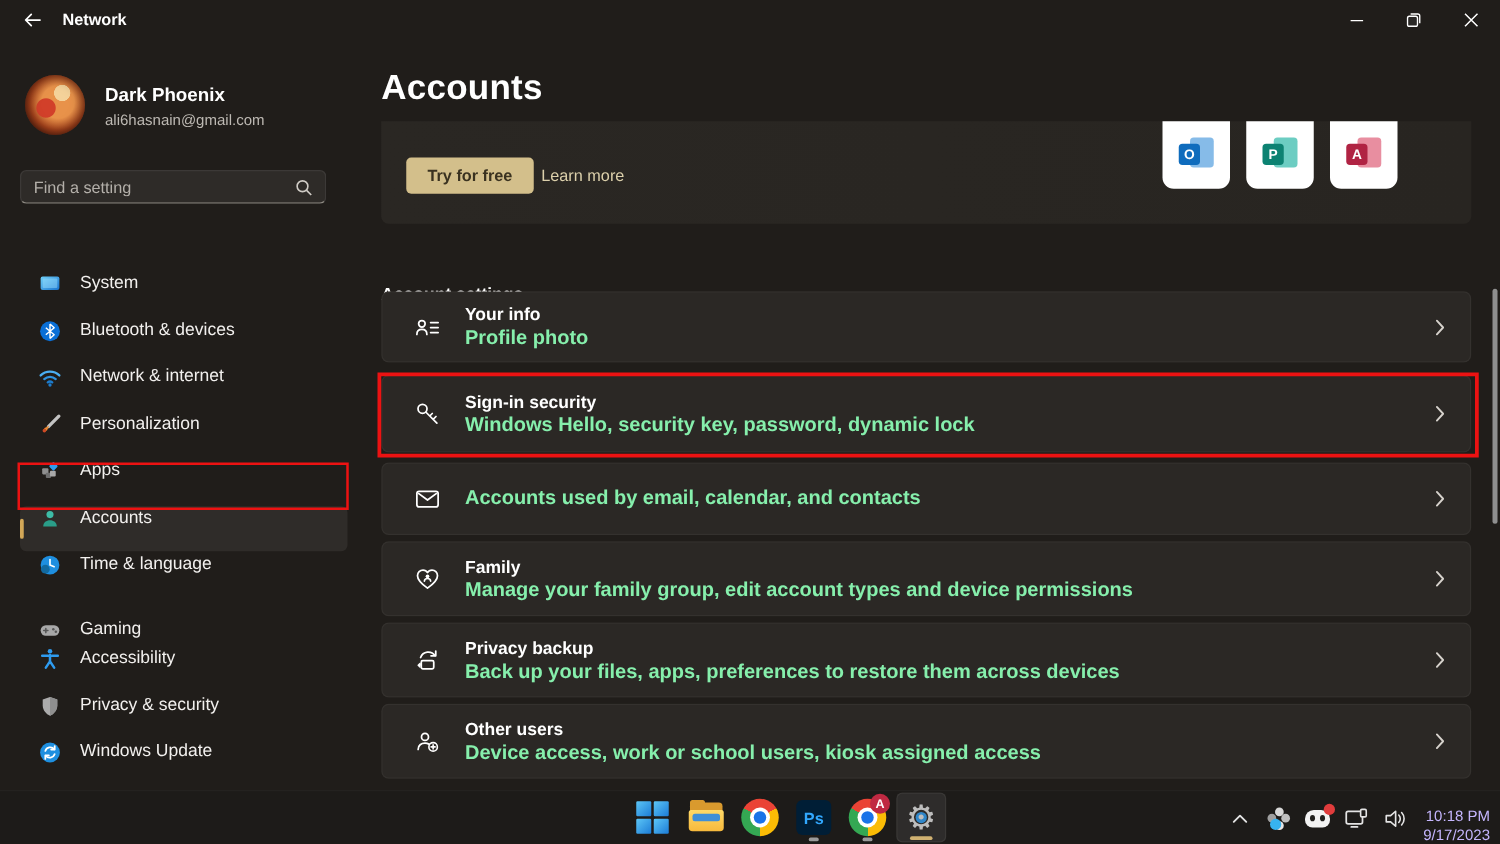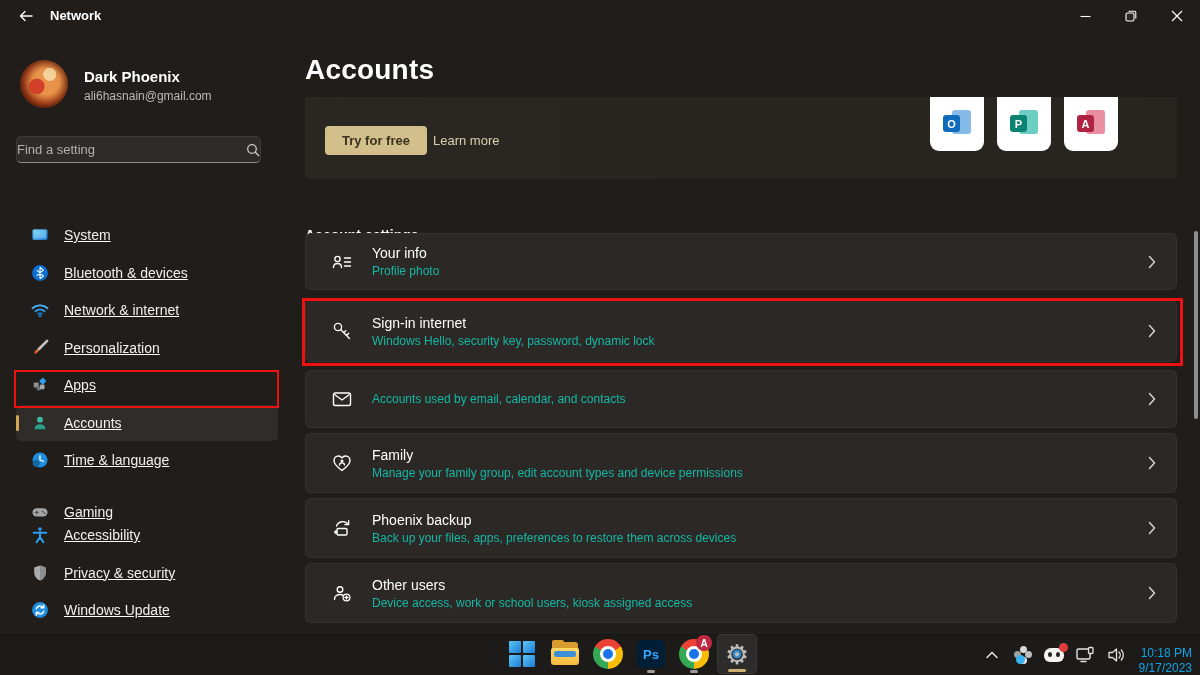--- a/index.html
+++ b/index.html
@@ -21,27 +21,27 @@
     background:
       radial-gradient(circle at 62% 30%, #f4d29a 0 14%, transparent 15%),
       radial-gradient(circle at 35% 55%, #d2402a 0 18%, transparent 20%),
       radial-gradient(circle at 55% 45%, #e8924a 0 35%, #a8431c 60%, #541a0c 85%, #2b0e08 100%);
     box-shadow: inset 0 0 10px rgba(0,0,0,.55); }
   .profile-name { position:absolute; left:84px; top:36px; font-size:15px; font-weight:700; }
   .profile-email { position:absolute; left:84px; top:57px; font-size:12px; color:#bdb9b3; }
   .search-box { position:absolute; left:16px; top:104px; width:245px; height:27px;
     background:#2e2b28; border:1px solid rgba(255,255,255,.07);
     border-bottom:1px solid #908c85; border-radius:5px;
-    display:flex; align-items:center; padding:0 0; }
+    display:flex; align-items:center; padding:0 10px; }
   .search-box input { flex:1; background:transparent; border:none; outline:none;
     color:#c9c5bf; font-size:13px; font-family:inherit; }
   .search-box input::placeholder { color:#b4b0aa; }
   .nav { position:absolute; top:153px; left:0; width:290px; }
   .nav-item { position:absolute; left:16px; width:262px; height:36px; border-radius:5px;
-    display:flex; align-items:center;text-decoration:underline; }
+    display:flex; align-items:flex-start; }
   .nav-item.selected { background:#2f2c29; }
   .nav-item .pill { display:none; }
   .nav-item.selected .pill { display:block; position:absolute; left:0; top:10px;
     width:3px; height:16px; border-radius:2px; background:#d2a757; }
   .nav-ico { width:20px; height:20px; margin:0 14px 0 14px; flex:0 0 auto; }
   .nav-label { font-size:14px; color:#f2f0ee; }
   
   .main-title { position:absolute; left:305px; top:54px; font-size:28px; font-weight:700; letter-spacing:.2px; }
   .banner { position:absolute; left:305px; top:97px; width:872px; height:82px;
     background:linear-gradient(90deg,#2a2723,#282521); border-radius:0 0 6px 6px; }
@@ -51,23 +51,23 @@
   .app-card { position:absolute; top:0; width:54px; height:54px; background:#fff;
     border-radius:0 0 9px 9px; display:flex; align-items:center; justify-content:center; }
   .app-glyph { position:relative; width:28px; height:28px; }
   .app-back { position:absolute; right:0; top:0; width:19px; height:24px; border-radius:3px; opacity:.75; }
   .app-tile { position:absolute; left:0; top:5px; width:17px; height:17px; border-radius:3px;
     display:flex; align-items:center; justify-content:center; color:#fff; font-size:11px; font-weight:700; }
   .section-hd { position:absolute; left:305px; top:227px; font-size:14px; font-weight:700; }
   .row { position:absolute; left:305px; width:872px; background:#2b2825;
     border:1px solid rgba(255,255,255,.045); border-radius:6px; display:flex; align-items:center; }
   .row-ico { width:24px; height:24px; margin:0 18px 0 24px; flex:0 0 auto; }
-  .row-text { display:flex; flex-direction:column; gap:3px; }
+  .row-text { display:flex; flex-direction:column; gap:3px;font-weight:bold; }
   .row-title { font-size:14px; color:#fff; }
-  .row-sub { font-size:12px; color:#14b8a6; }
+  .row-sub { font-size:16px; color:#86efac; }
   .row-chevron { position:absolute; right:20px; top:50%; transform:translateY(-50%); }
   .scroll-thumb { position:absolute; left:1194px; top:231px; width:4px; height:188px;
     background:#8f8f8f; border-radius:2px; }
   
   .anno { position:absolute; border:3px solid #ec1212; background:transparent; }
   .anno-sidebar { left:14px; top:370px; width:265px; height:38px; border-width:2px; }
   .anno-row { left:302px; top:298px; width:881px; height:68px; }
   
   .taskbar { position:absolute; left:0; bottom:0; width:1200px; height:43px; background:#1d1b19;
     border-top:1px solid rgba(255,255,255,.03); }
@@ -106,21 +106,21 @@
   .tray-ico { width:24px; height:24px; display:flex; align-items:center; justify-content:center; position:relative; }
   .pinwheel { position:relative; width:18px; height:18px; }
   .pinwheel i { position:absolute; width:7px; height:7px; border-radius:50%; background:#d8d8d8; }
   .pinwheel i:nth-child(1){left:6px;top:0;} .pinwheel i:nth-child(2){left:11px;top:5px;background:#bfbfbf;}
   .pinwheel i:nth-child(3){left:6px;top:11px;background:#e6e6e6;} .pinwheel i:nth-child(4){left:0;top:5px;background:#9f9f9f;}
   .pinwheel .blue { position:absolute; left:2px; top:9px; width:9px; height:9px; border-radius:50%; background:#37b3f0; }
   .discord { position:relative; width:20px; height:14px; background:#f3f3f3; border-radius:7px 7px 6px 6px; }
   .discord::before,.discord::after { content:""; position:absolute; top:4px; width:4px; height:5px; border-radius:50%; background:#22201e; }
   .discord::before{left:4px;} .discord::after{right:4px;}
   .discord .dot { position:absolute; right:-4px; top:-5px; width:9px; height:9px; border-radius:50%; background:#e03c3c; }
-  .clock { text-align:right; font-size:12px; line-height:15px; color:#0ea5e9; margin-left:4px;margin-top:12px; }
+  .clock { text-align:right; font-size:12px; line-height:15px; color:#c4b5fd; margin-left:4px;margin-top:12px; }
 </style>
 </head>
 <body>
 
 <div class="titlebar">
   <div class="back-btn">
     <svg width="16" height="16" viewBox="0 0 16 16">
       <path d="M14 8 H3 M7 3.5 L2.5 8 L7 12.5" stroke="#fff" stroke-width="1.4" fill="none" stroke-linecap="round" stroke-linejoin="round"></path>
     </svg>
   </div>
@@ -319,21 +319,21 @@
     <path d="M1.5 1.5 L6.5 7 L1.5 12.5" stroke="#d6d2cc" stroke-width="1.5" fill="none" stroke-linecap="round" stroke-linejoin="round"></path>
   </svg>
 </div>
 
 <div class="row" style="top:300px;height:62px">
   <svg class="row-ico" viewBox="0 0 24 24">
     <circle cx="8" cy="8" r="3.6" stroke="#fff" stroke-width="1.4" fill="none"></circle>
     <path d="M10.8 10.8 L19.5 19.5 M16.5 16.5 L18.8 14.2 M13.8 13.8 L15.8 11.8" stroke="#fff" stroke-width="1.4" fill="none" stroke-linecap="round"></path>
   </svg>
   <div class="row-text">
-    <span class="row-title">Sign-in internet</span>
+    <span class="row-title">Sign-in security</span>
     <span class="row-sub">Windows Hello, security key, password, dynamic lock</span>
   </div>
   <svg class="row-chevron" width="8" height="14" viewBox="0 0 8 14">
     <path d="M1.5 1.5 L6.5 7 L1.5 12.5" stroke="#d6d2cc" stroke-width="1.5" fill="none" stroke-linecap="round" stroke-linejoin="round"></path>
   </svg>
 </div>
 
 <div class="row" style="top:370px;height:58px">
   <svg class="row-ico" viewBox="0 0 24 24">
     <rect x="3.5" y="6" width="17" height="12.5" rx="1.8" stroke="#fff" stroke-width="1.4" fill="none"></rect>
@@ -364,21 +364,21 @@
 
 <div class="row" style="top:498px;height:60px">
   <svg class="row-ico" viewBox="0 0 24 24">
     <path d="M6.5 10 a6.5 6.5 0 0 1 11.5-1.5" stroke="#fff" stroke-width="1.4" fill="none" stroke-linecap="round"></path>
     <path d="M18.6 4.8 v3.8 h-3.8" stroke="#fff" stroke-width="1.4" fill="none" stroke-linecap="round" stroke-linejoin="round"></path>
     <rect x="7" y="12.5" width="10" height="6.5" rx="1.2" stroke="#fff" stroke-width="1.4" fill="none"></rect>
     <path d="M5 16 l2 2 M5 18 l2-2" stroke="#fff" stroke-width="1.2" stroke-linecap="round" opacity="0"></path>
     <path d="M7 16 H4.8 M6 14.8 L4.6 16.2 L6 17.6" stroke="#fff" stroke-width="1.3" fill="none" stroke-linecap="round" stroke-linejoin="round"></path>
   </svg>
   <div class="row-text">
-    <span class="row-title">Phoenix backup</span>
+    <span class="row-title">Privacy backup</span>
     <span class="row-sub">Back up your files, apps, preferences to restore them across devices</span>
   </div>
   <svg class="row-chevron" width="8" height="14" viewBox="0 0 8 14">
     <path d="M1.5 1.5 L6.5 7 L1.5 12.5" stroke="#d6d2cc" stroke-width="1.5" fill="none" stroke-linecap="round" stroke-linejoin="round"></path>
   </svg>
 </div>
 
 <div class="row" style="top:563px;height:60px">
   <svg class="row-ico" viewBox="0 0 24 24">
     <circle cx="10" cy="8.5" r="2.8" stroke="#fff" stroke-width="1.4" fill="none"></circle>

